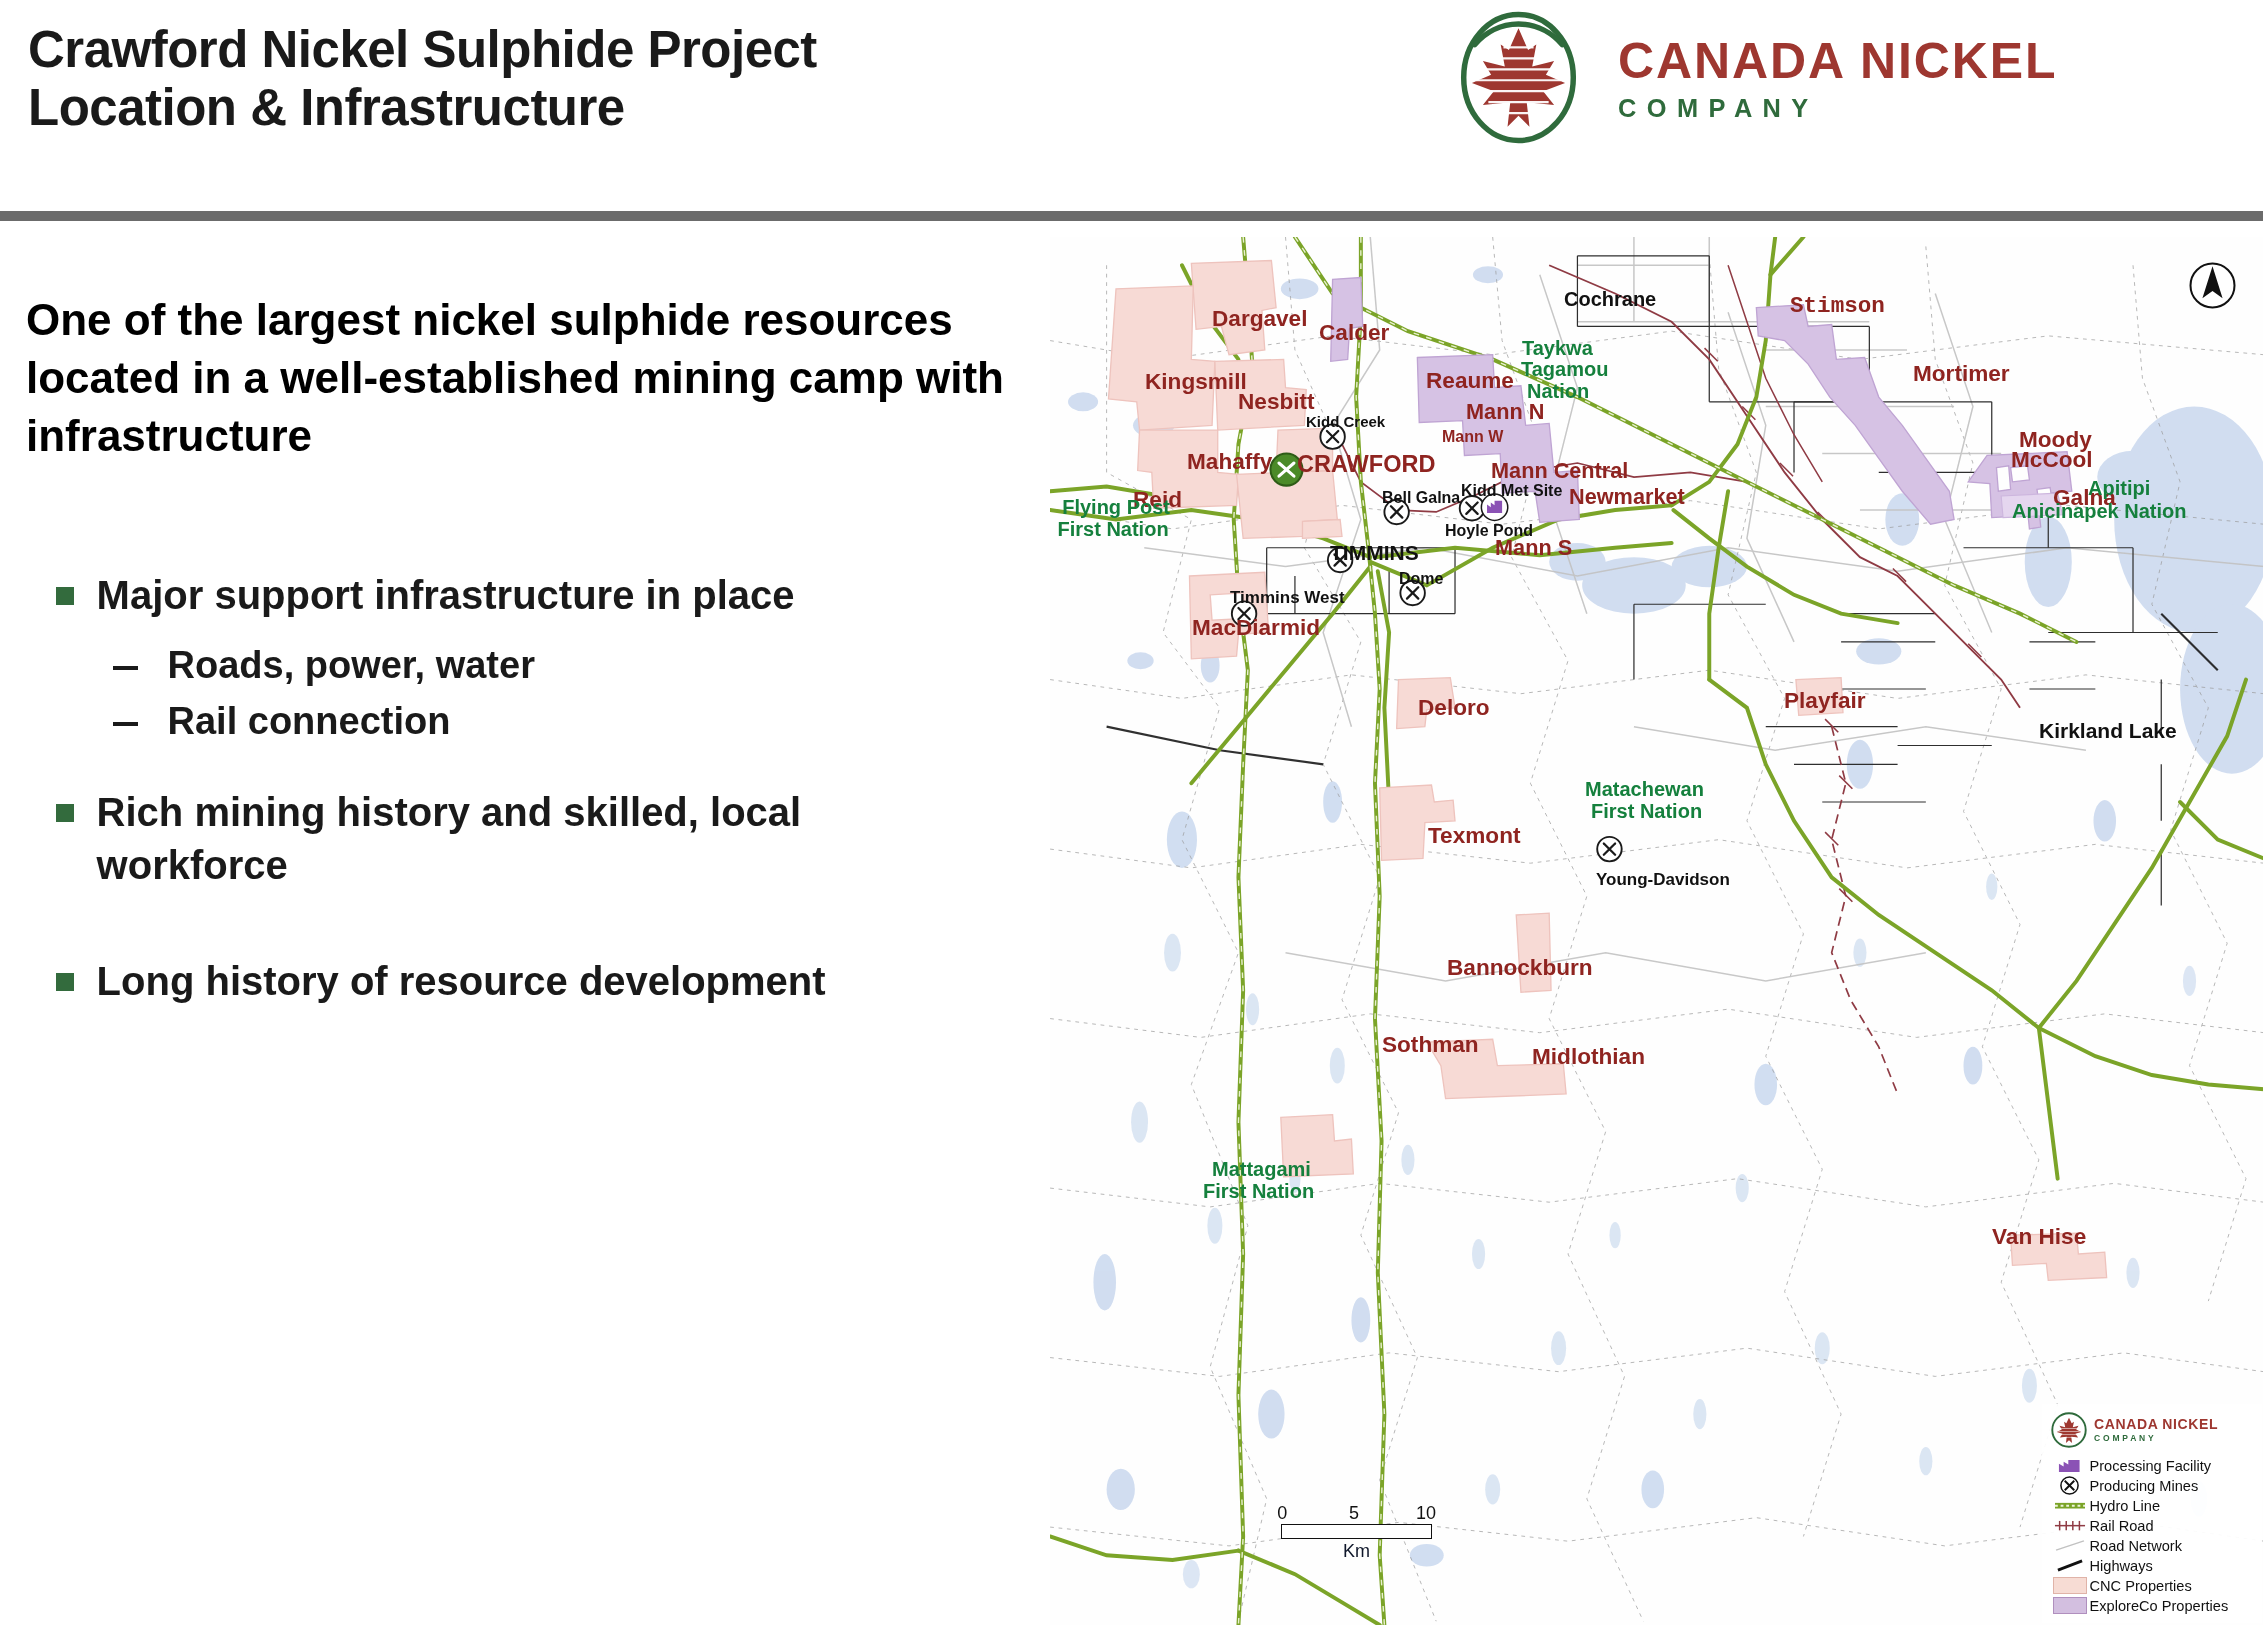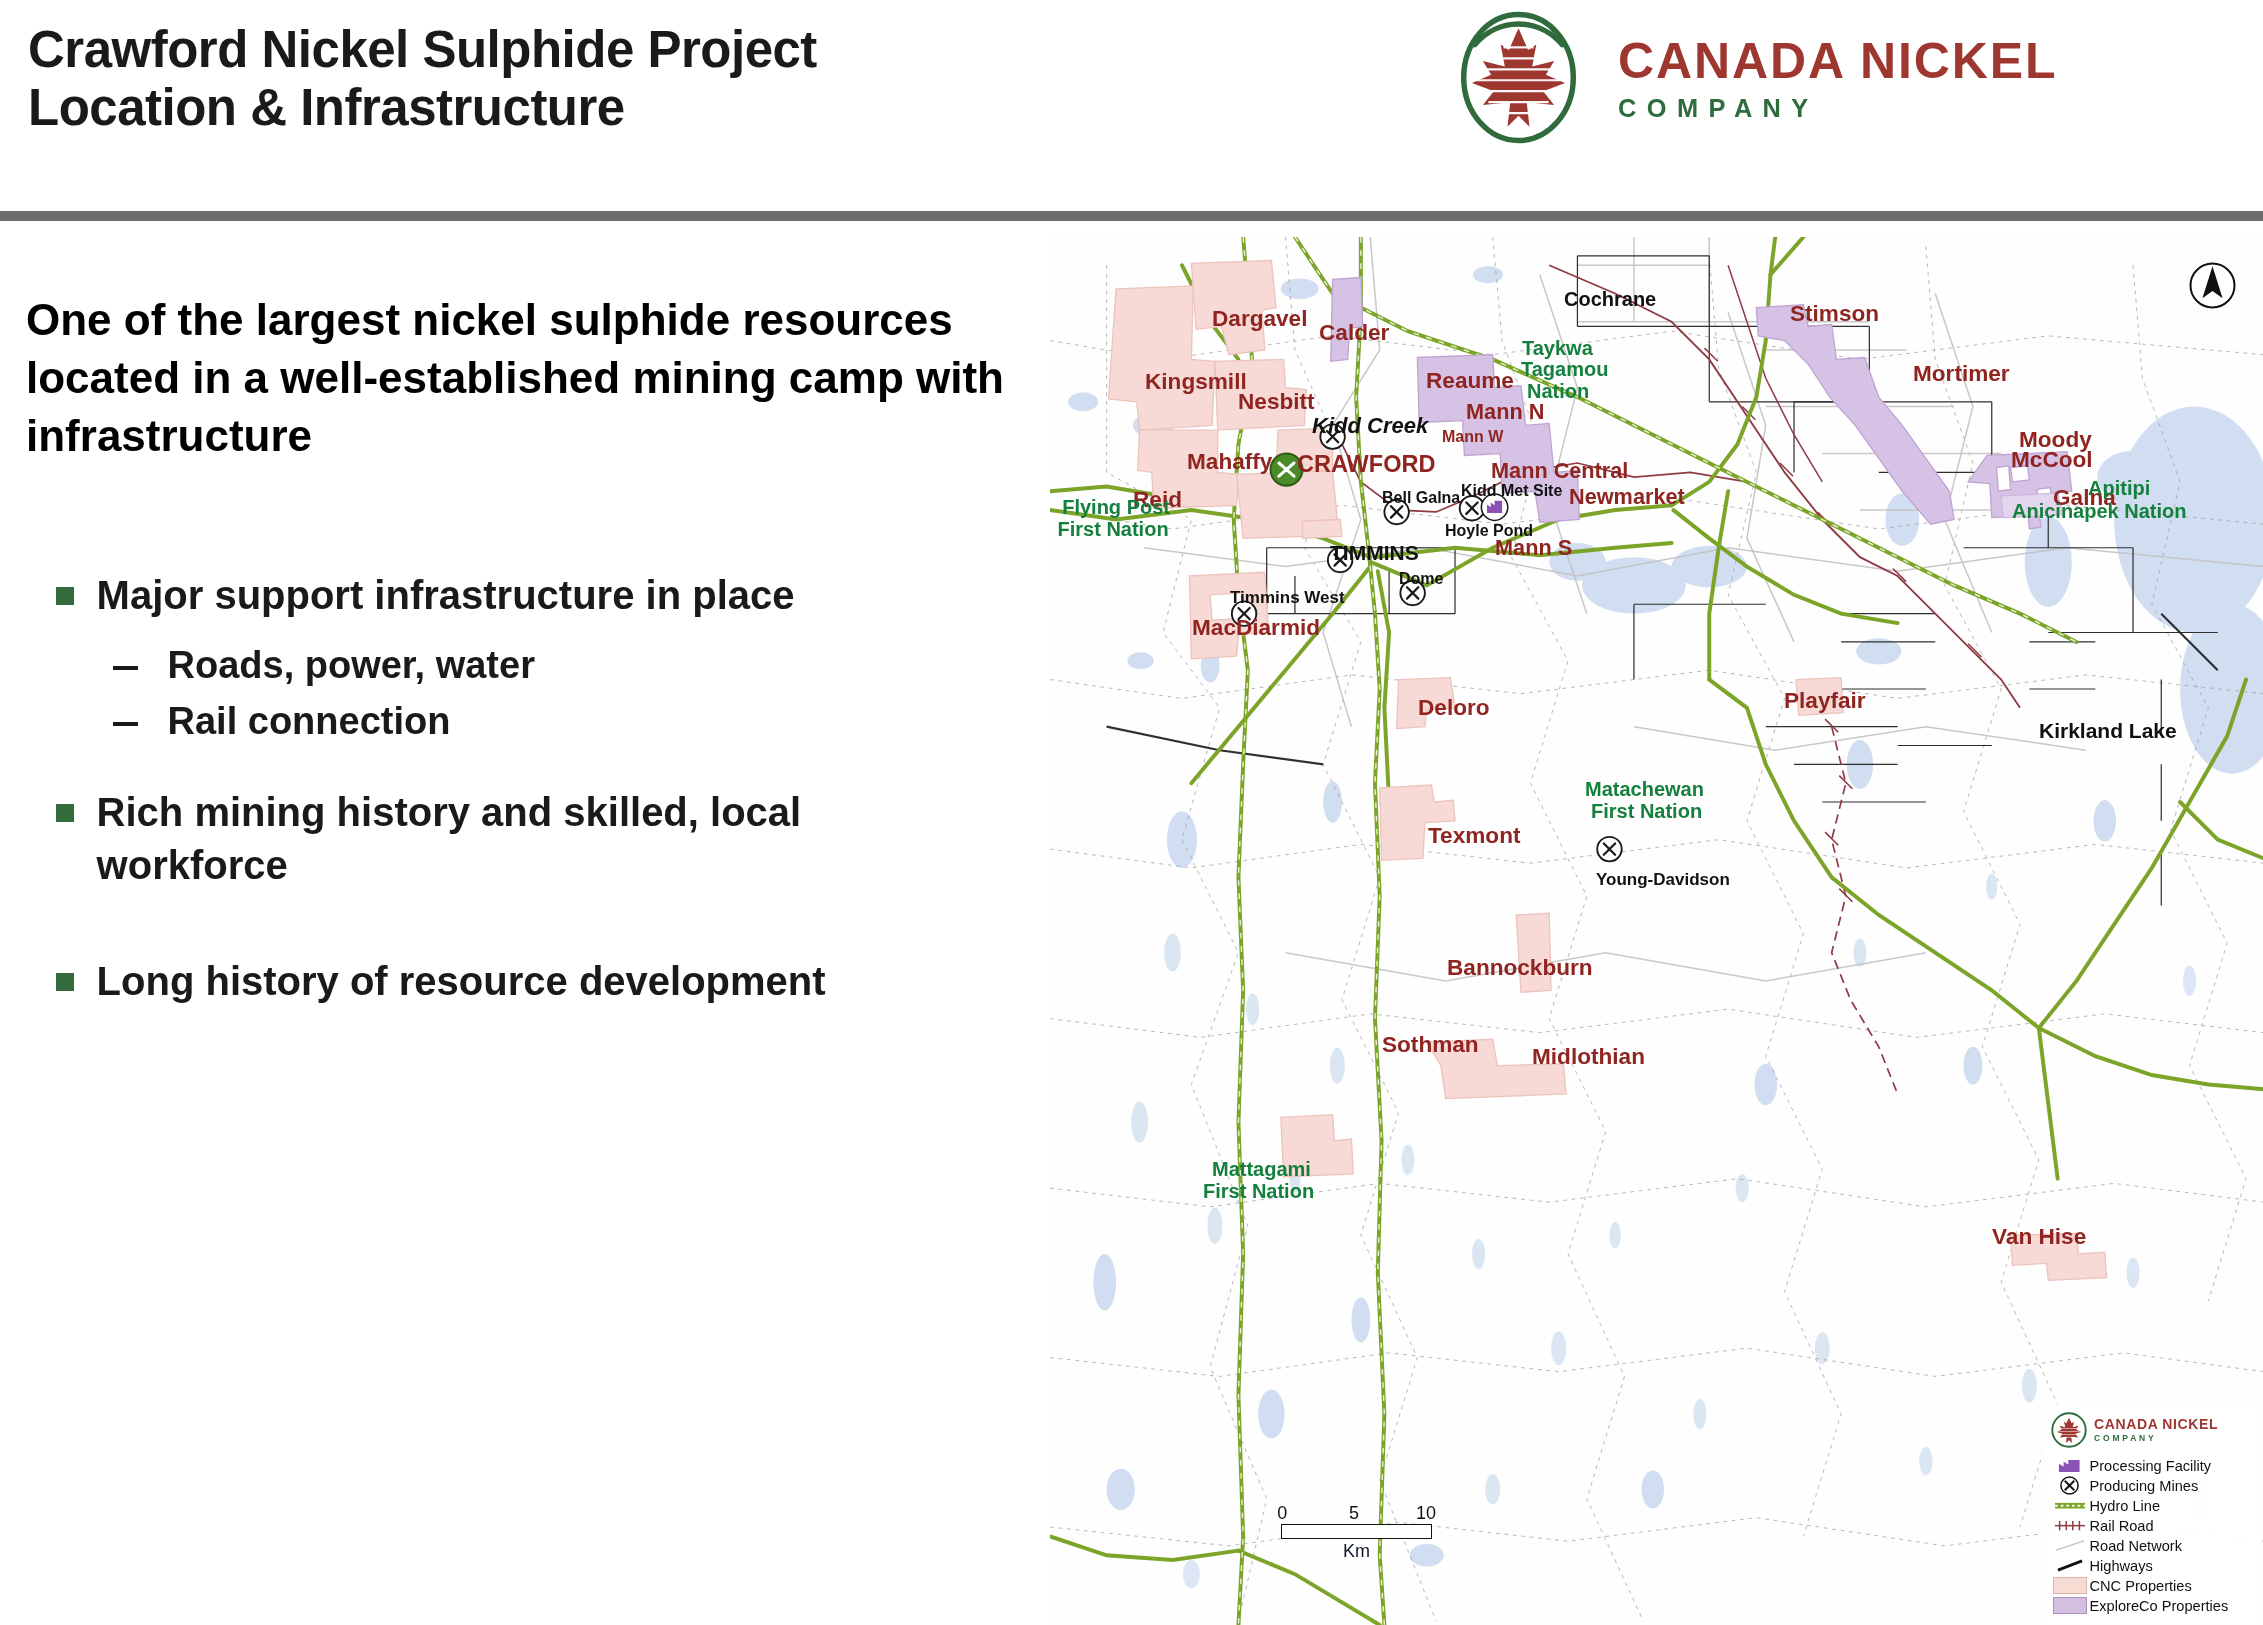--- a/index.html
+++ b/index.html
@@ -399,36 +399,36 @@
     <span class="mlabel m-prop" style="left:188px;top:152px;font-size:22.6px;">Nesbitt</span>
     <span class="mlabel m-prop" style="left:376px;top:131px;font-size:22.6px;">Reaume</span>
     <span class="mlabel m-prop" style="left:416px;top:162px;font-size:21.7px;">Mann N</span>
     <span class="mlabel m-prop" style="left:392px;top:191px;font-size:16px;">Mann W</span>
     <span class="mlabel m-prop" style="left:441px;top:221px;font-size:21.7px;">Mann Central</span>
     <span class="mlabel m-prop" style="left:519px;top:247px;font-size:21.7px;">Newmarket</span>
     <span class="mlabel m-prop" style="left:445px;top:298px;font-size:21.7px;">Mann S</span>
     <span class="mlabel m-prop" style="left:137px;top:212px;font-size:22.6px;">Mahaffy</span>
     <span class="mlabel m-prop" style="left:247px;top:214px;font-size:23.5px;">CRAWFORD</span>
     <span class="mlabel m-prop" style="left:83px;top:250px;font-size:22.6px;">Reid</span>
-    <span class="mlabel m-prop" style="left:740px;top:64px;font-size:22.6px;">Stimson</span>
+    <span class="mlabel m-prop" style="left:740px;top:56px;font-size:22.6px;font-family:Liberation Mono, monospace;">Stimson</span>
     <span class="mlabel m-prop" style="left:863px;top:124px;font-size:22.6px;">Mortimer</span>
     <span class="mlabel m-prop" style="left:969px;top:190px;font-size:22.6px;">Moody</span>
     <span class="mlabel m-prop" style="left:1003px;top:248px;font-size:22.6px;">Galna</span>
     <span class="mlabel m-prop" style="left:142px;top:378px;font-size:22.6px;">MacDiarmid</span>
     <span class="mlabel m-prop" style="left:961px;top:210px;font-size:22.6px;">McCool</span>
     <span class="mlabel m-prop" style="left:368px;top:458px;font-size:22.6px;text-align:center;">Deloro</span>
     <span class="mlabel m-prop" style="left:734px;top:451px;font-size:22.6px;">Playfair</span>
     <span class="mlabel m-prop" style="left:378px;top:586px;font-size:22.6px;">Texmont</span>
     <span class="mlabel m-prop" style="left:397px;top:718px;font-size:22.6px;">Bannockburn</span>
     <span class="mlabel m-prop" style="left:482px;top:807px;font-size:22.6px;">Midlothian</span>
     <span class="mlabel m-prop" style="left:332px;top:795px;font-size:22.6px;">Sothman</span>
     <span class="mlabel m-prop" style="left:942px;top:987px;font-size:22.6px;">Van Hise</span>
 
     <span class="mlabel m-town" style="left:514px;top:51px;font-size:20px;">Cochrane</span>
-    <span class="mlabel m-town" style="left:262px;top:176px;font-size:22px;font-style:italic;">Kidd Creek</span>
+    <span class="mlabel m-town" style="left:256px;top:176px;font-size:15px;">Kidd Creek</span>
     <span class="mlabel m-town" style="left:332px;top:252px;font-size:16px;">Bell Galna</span>
     <span class="mlabel m-town" style="left:411px;top:245px;font-size:16px;">Kidd Met Site</span>
     <span class="mlabel m-town" style="left:395px;top:285px;font-size:16px;">Hoyle Pond</span>
     <span class="mlabel m-town" style="left:280px;top:304px;font-size:21px;">TIMMINS</span>
     <span class="mlabel m-town" style="left:349px;top:333px;font-size:16px;">Dome</span>
     <span class="mlabel m-town" style="left:180px;top:351px;font-size:17px;">Timmins West</span>
     <span class="mlabel m-town" style="left:989px;top:482px;font-size:21px;">Kirkland Lake</span>
     <span class="mlabel m-town" style="left:546px;top:633px;font-size:17px;">Young-Davidson</span>
 
     <span class="mlabel m-fn" style="left:472px;top:100px;font-size:20px;">Taykwa</span>

